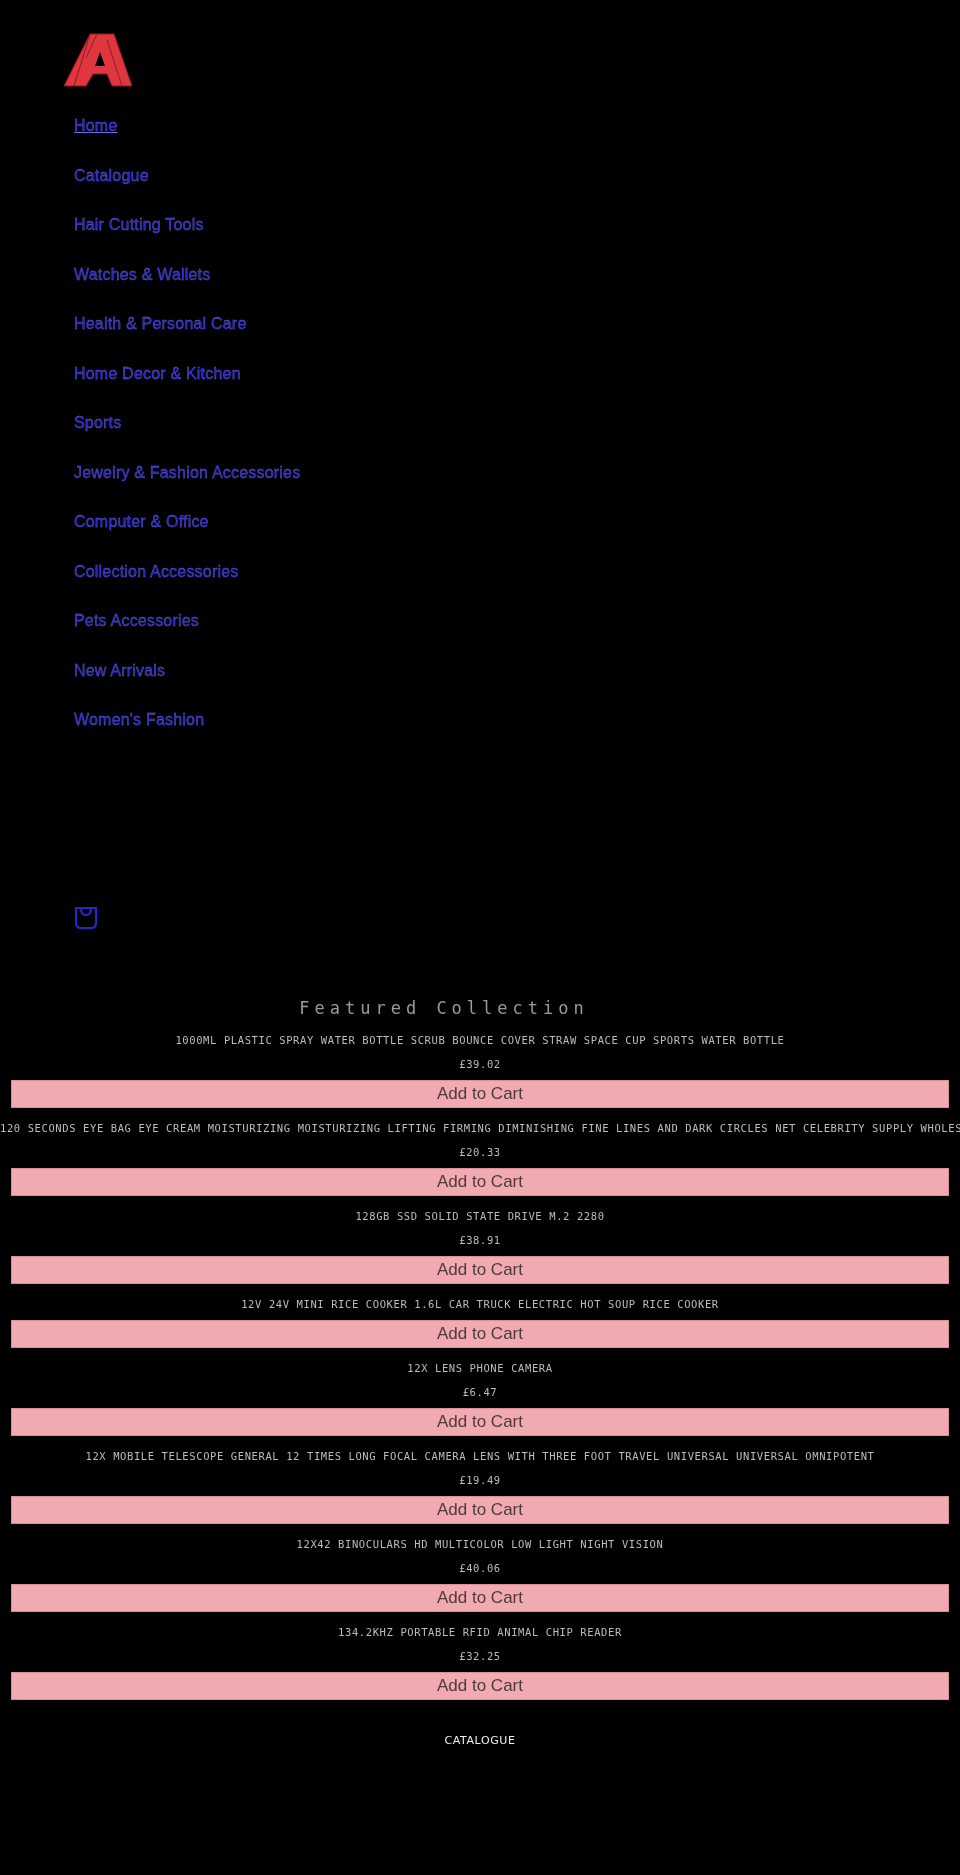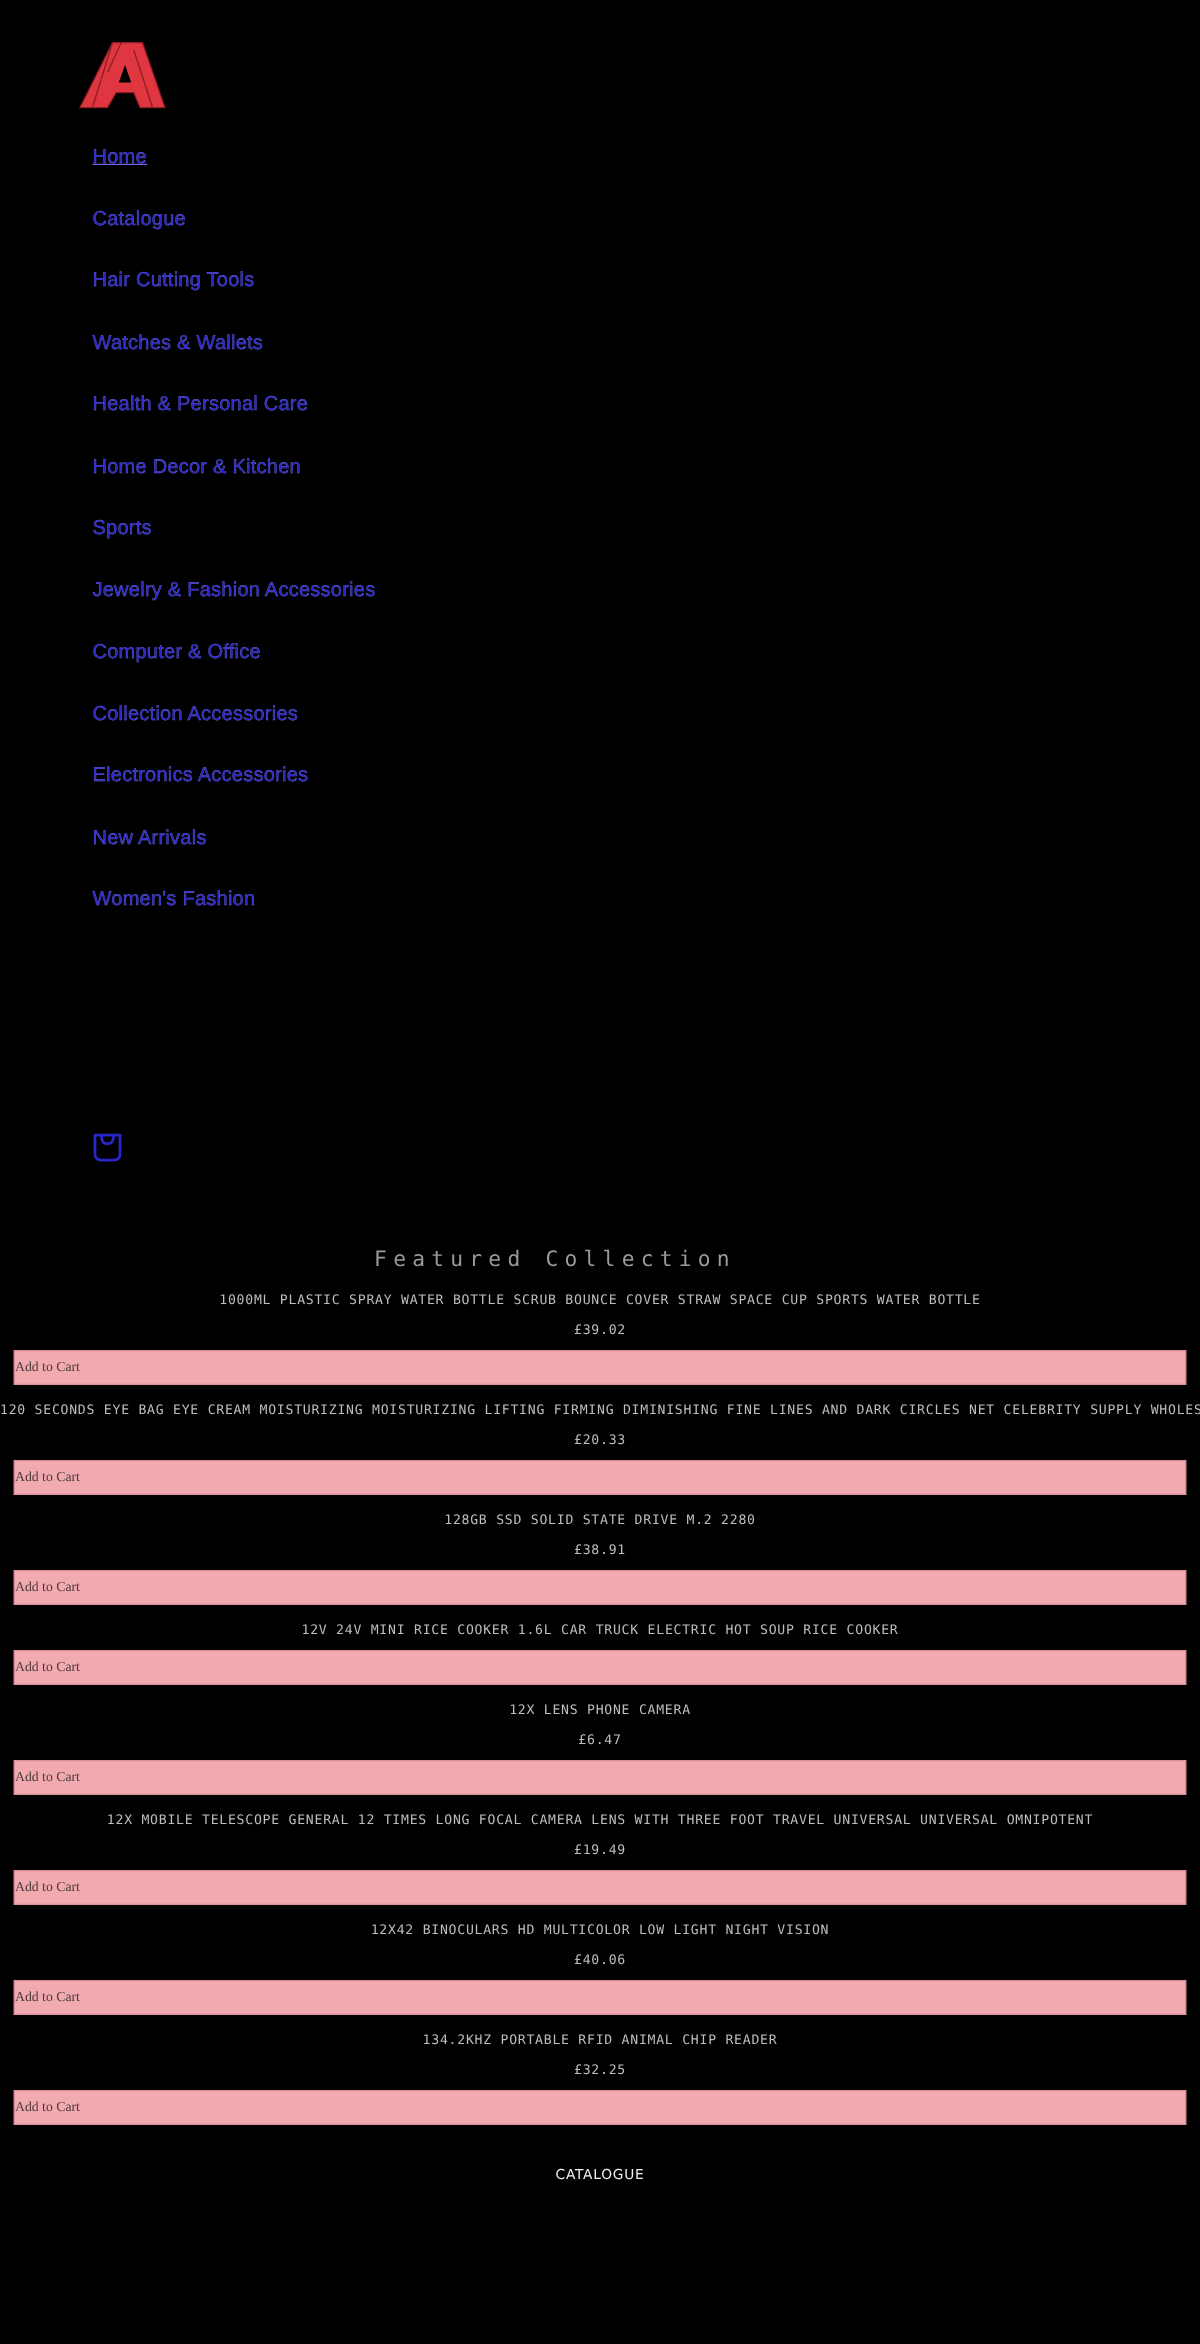--- a/index.html
+++ b/index.html
@@ -93,24 +93,24 @@
     }
     .add-btn {
       display: block;
       margin: 4px 11px 8px 11px;
       width: 938px;
       height: 28px;
       box-sizing: border-box;
       background: #f1aab0;
       border: 1px solid #d98f97;
       color: #4c3a3c;
-      font-family: Liberation Serif, serif;
-      font-size: 11px;
+      font-family: Liberation Sans, sans-serif;
+      font-size: 17px;
       line-height: 26px;
-      text-align: left;
+      text-align: center;
       cursor: pointer;
       padding: 0;
     }
     .footer {
       width: 960px;
       text-align: center;
       padding-top: 22px;
       height: 100px;
     }
     .footer-link {
@@ -139,21 +139,21 @@
     <li><a class="first">Home</a></li>
     <li><a>Catalogue</a></li>
     <li><a>Hair Cutting Tools</a></li>
     <li><a>Watches &amp; Wallets</a></li>
     <li><a>Health &amp; Personal Care</a></li>
     <li><a>Home Decor &amp; Kitchen</a></li>
     <li><a>Sports</a></li>
     <li><a>Jewelry &amp; Fashion Accessories</a></li>
     <li><a>Computer &amp; Office</a></li>
     <li><a>Collection Accessories</a></li>
-    <li><a>Electronics Accessories</a></li>
+    <li><a>Pets Accessories</a></li>
     <li><a>New Arrivals</a></li>
     <li><a>Women's Fashion</a></li>
   </ul>
 
   <a class="cart-icon">
     <svg width="24" height="24" viewBox="0 0 24 24">
       <path d="M2 2 H22 V17 Q22 22 17 22 H7 Q2 22 2 17 Z" fill="none" stroke="#2a25c9" stroke-width="2.2" stroke-linejoin="round"></path>
       <path d="M7 2 Q7 9 12 9 Q17 9 17 2" fill="none" stroke="#2a25c9" stroke-width="2.2"></path>
     </svg>
   </a>

